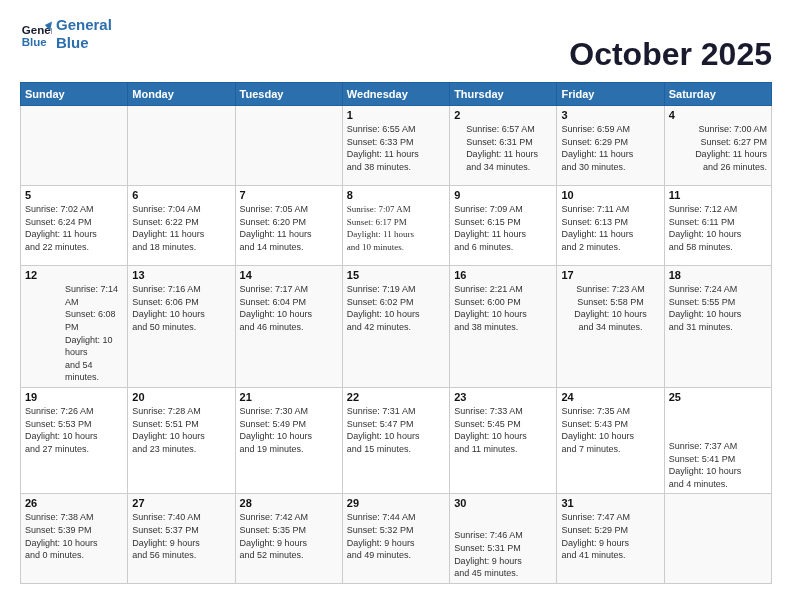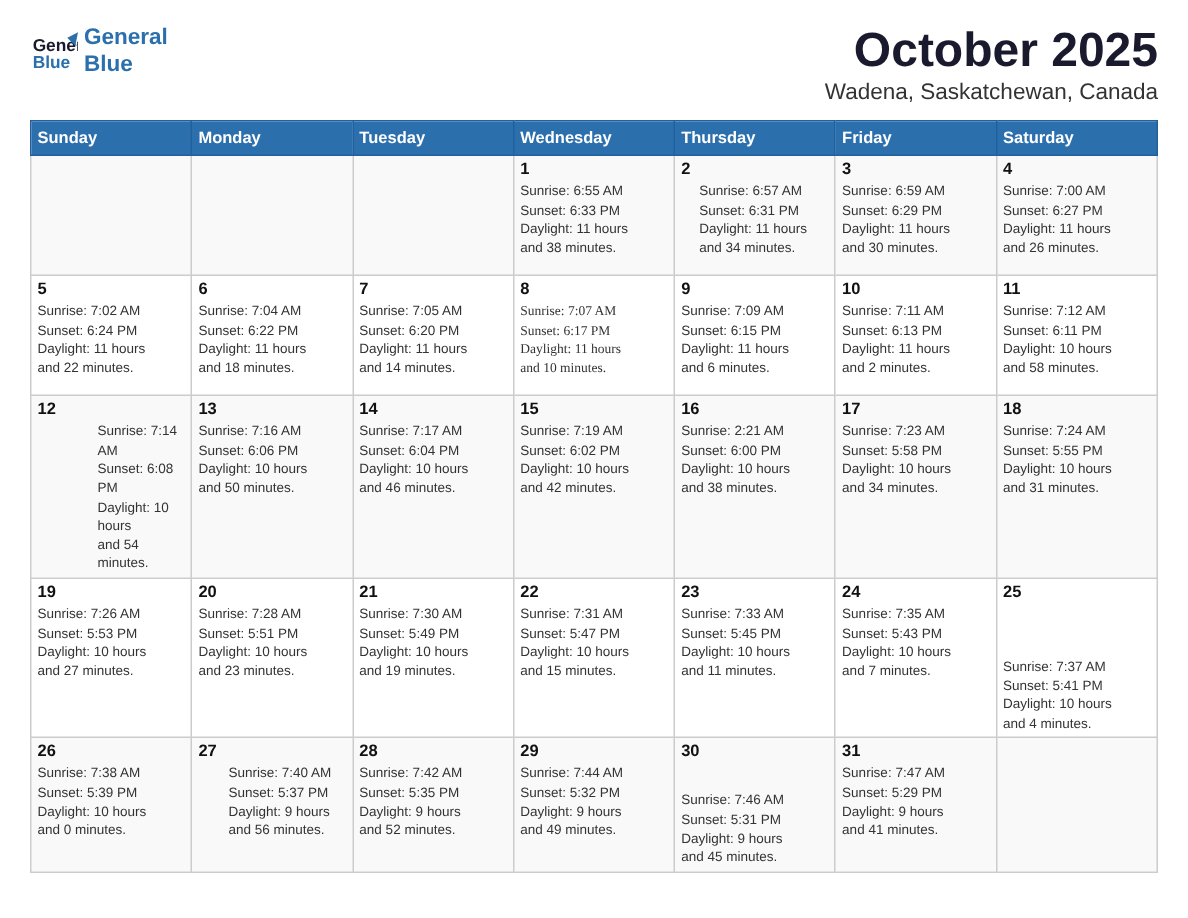--- a/index.html
+++ b/index.html
@@ -41,20 +41,21 @@
       height: 32px;
     }
     .title-block {
       text-align: right;
     }
     .calendar-title {
       font-size: 32px;
       font-weight: bold;
       color: #1a1a2e;
       line-height: 1.1;
+      margin-top: 21px;
     }
     .calendar-subtitle {
       font-size: 15px;
       color: #333;
       margin-top: 2px;
     }
     table {
       width: 100%;
       border-collapse: collapse;
       table-layout: fixed;
@@ -110,21 +111,20 @@
       </svg>
       <div>
         <div class="logo-text">
           <span>General</span><br>
           <span style="color:#2c6fad">Blue</span>
         </div>
       </div>
     </div>
     <div class="title-block">
       <div class="calendar-title">October 2025</div>
-      <div class="calendar-subtitle">Wadena, Saskatchewan, Canada</div>
     </div>
   </div>
 
   <table>
     <thead>
       <tr>
       <th>Sunday</th>
           <th>Monday</th>
           <th>Tuesday</th>
           <th>Wednesday</th>
@@ -154,21 +154,21 @@
           </td>
           <td>
             <span class="day-number">3</span>
             <div class="day-info" style="white-space: pre-line;">Sunrise: 6:59 AM
 Sunset: 6:29 PM
 Daylight: 11 hours
 and 30 minutes.</div>
           </td>
           <td>
             <span class="day-number">4</span>
-            <div class="day-info" style="white-space: pre-line;">Sunrise: 7:00 AM
+            <div class="day-info" style="white-space: pre-line; text-align: right;">Sunrise: 7:00 AM
 Sunset: 6:27 PM
 Daylight: 11 hours
 and 26 minutes.</div>
           </td>
         </tr>
         <tr>
           <td>
             <span class="day-number">5</span>
             <div class="day-info" style="white-space: pre-line;">Sunrise: 7:02 AM
 Sunset: 6:24 PM
@@ -249,21 +249,21 @@
           </td>
           <td>
             <span class="day-number">16</span>
             <div class="day-info" style="white-space: pre-line;">Sunrise: 2:21 AM
 Sunset: 6:00 PM
 Daylight: 10 hours
 and 38 minutes.</div>
           </td>
           <td>
             <span class="day-number">17</span>
-            <div class="day-info" style="white-space: pre-line;">Sunrise: 7:23 AM
+            <div class="day-info" style="white-space: pre-line; text-align: center;">Sunrise: 7:23 AM
 Sunset: 5:58 PM
 Daylight: 10 hours
 and 34 minutes.</div>
           </td>
           <td>
             <span class="day-number">18</span>
             <div class="day-info" style="white-space: pre-line;">Sunrise: 7:24 AM
 Sunset: 5:55 PM
 Daylight: 10 hours
 and 31 minutes.</div>
@@ -323,21 +323,21 @@
         <tr>
           <td>
             <span class="day-number">26</span>
             <div class="day-info" style="white-space: pre-line;">Sunrise: 7:38 AM
 Sunset: 5:39 PM
 Daylight: 10 hours
 and 0 minutes.</div>
           </td>
           <td>
             <span class="day-number">27</span>
-            <div class="day-info" style="white-space: pre-line; margin-left: 20px;">Sunrise: 7:40 AM
+            <div class="day-info" style="white-space: pre-line;">Sunrise: 7:40 AM
 Sunset: 5:37 PM
 Daylight: 9 hours
 and 56 minutes.</div>
           </td>
           <td>
             <span class="day-number">28</span>
             <div class="day-info" style="white-space: pre-line;">Sunrise: 7:42 AM
 Sunset: 5:35 PM
 Daylight: 9 hours
 and 52 minutes.</div>

